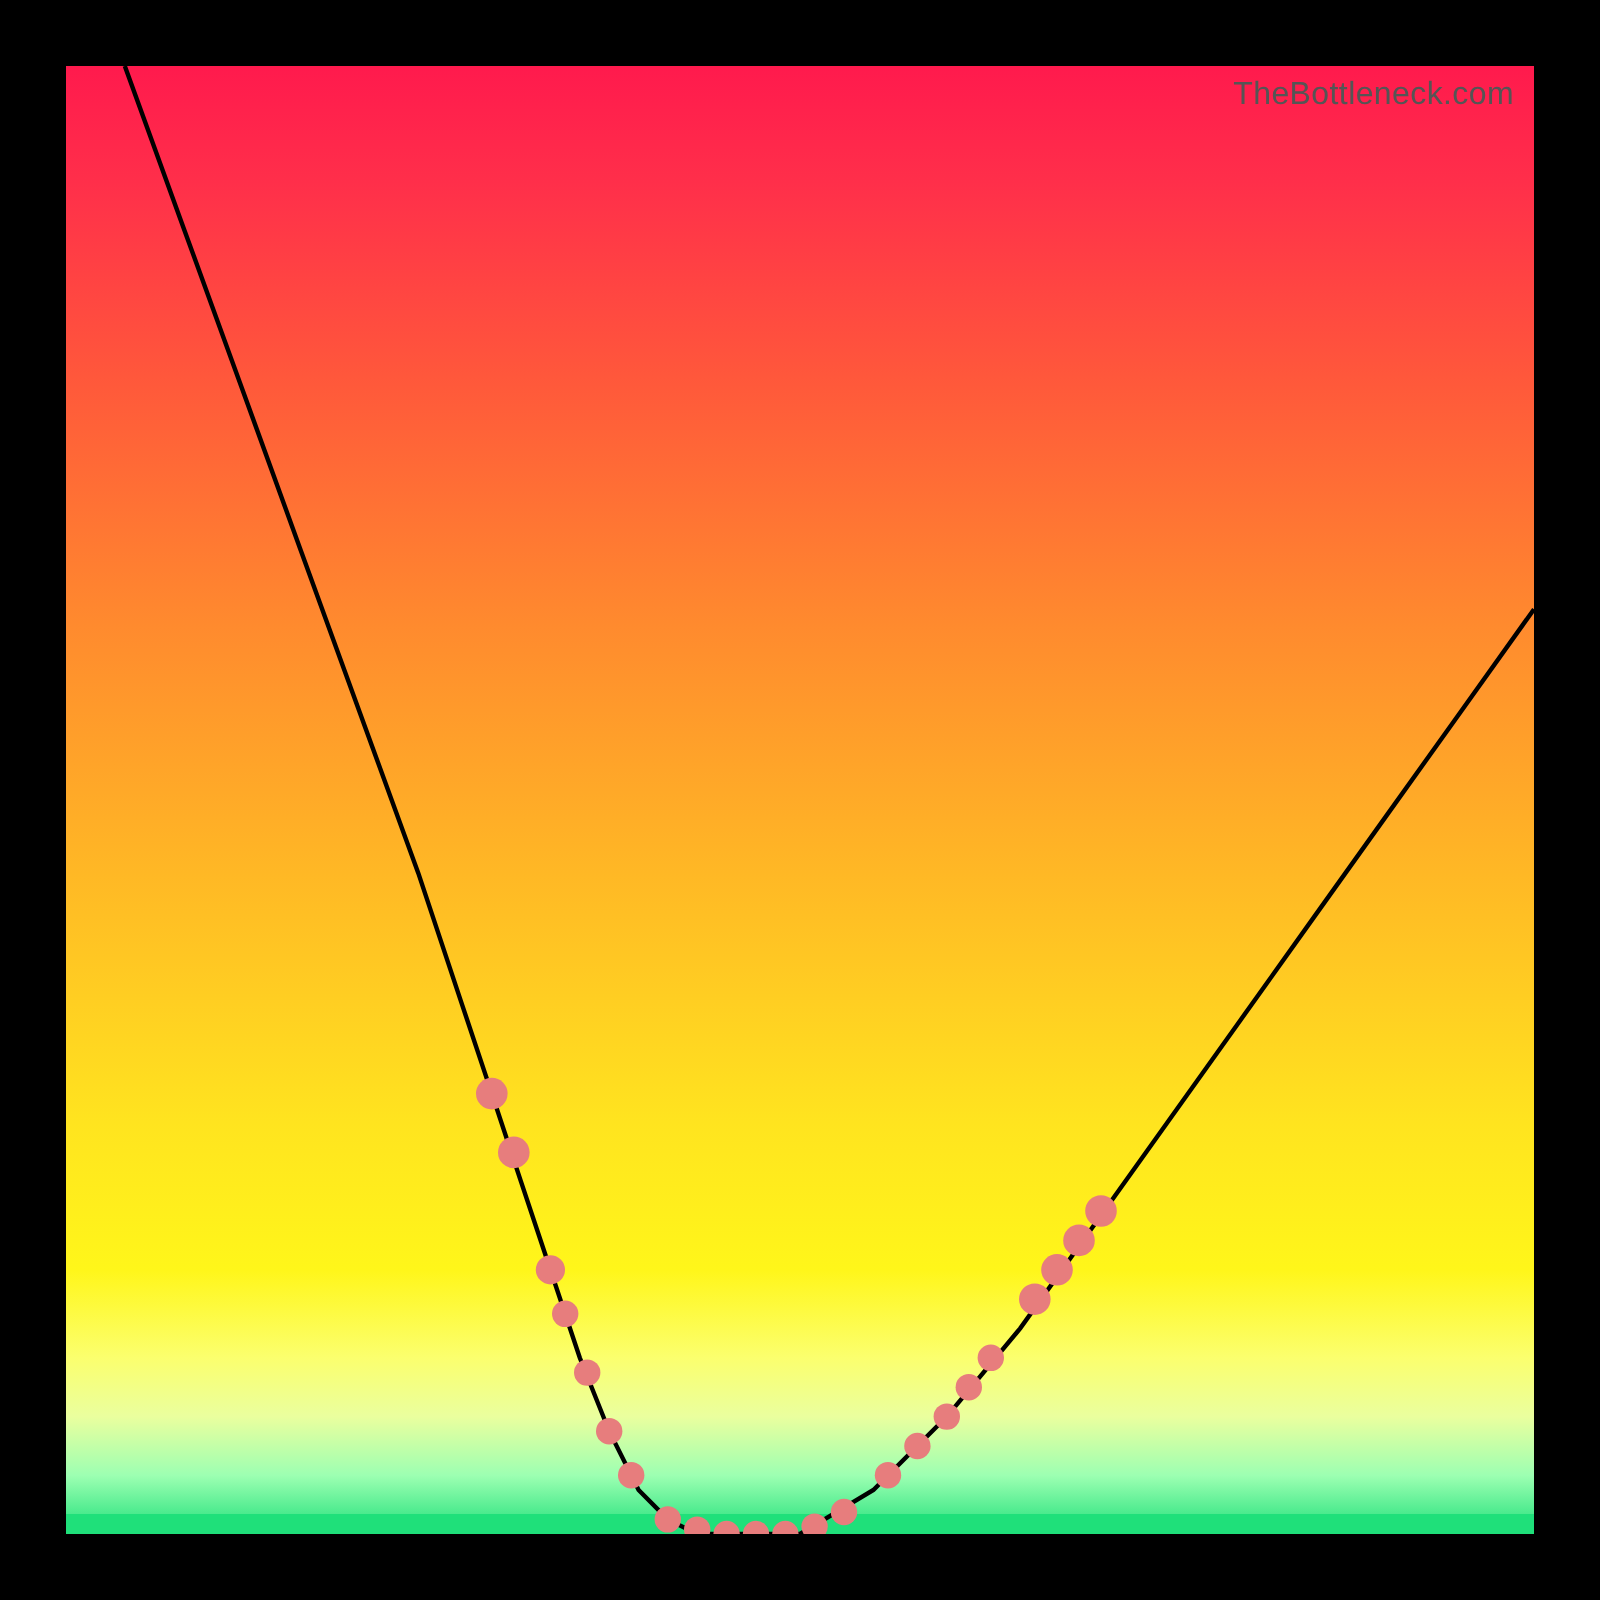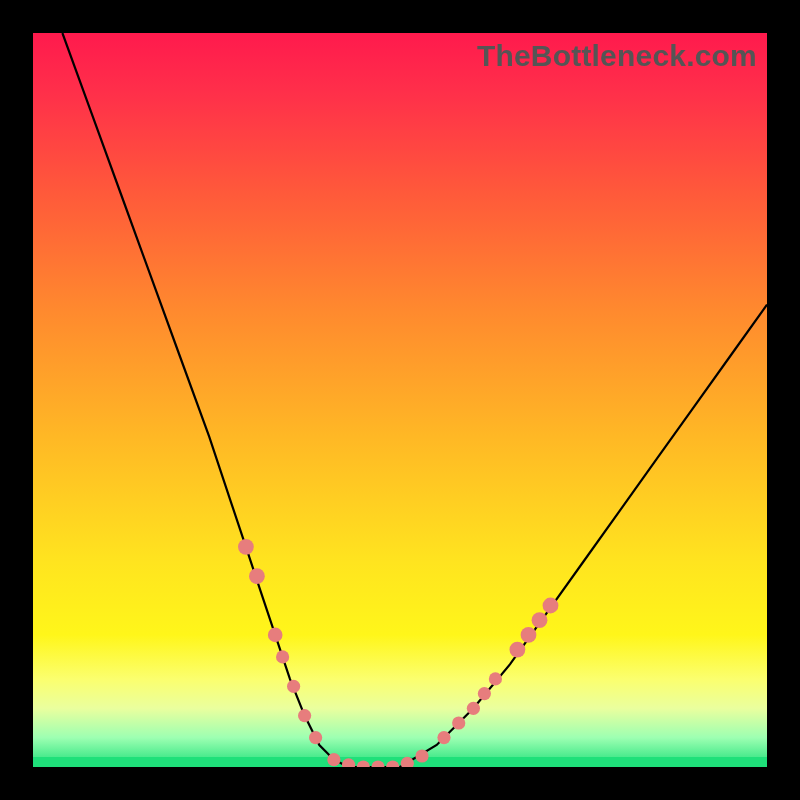--- a/index.html
+++ b/index.html
@@ -35,22 +35,22 @@
       #fff61a 82%,
       #fbff6e 88%,
       #eaff9e 92%,
       #9dffb2 96%,
       #1fe07a 100%);
   }
   .watermark {
     position: absolute;
     top: 6px;
     right: 10px;
-    font-size: 30px;
-    font-weight: 700;
+    font-size: 16px;
+    font-weight: 400;
     color: #555;
     letter-spacing: 0.2px;
     user-select: none;
   }
   svg.curve {
     position: absolute;
     left: 0;
     top: 0;
     width: 734px;
     height: 734px;

